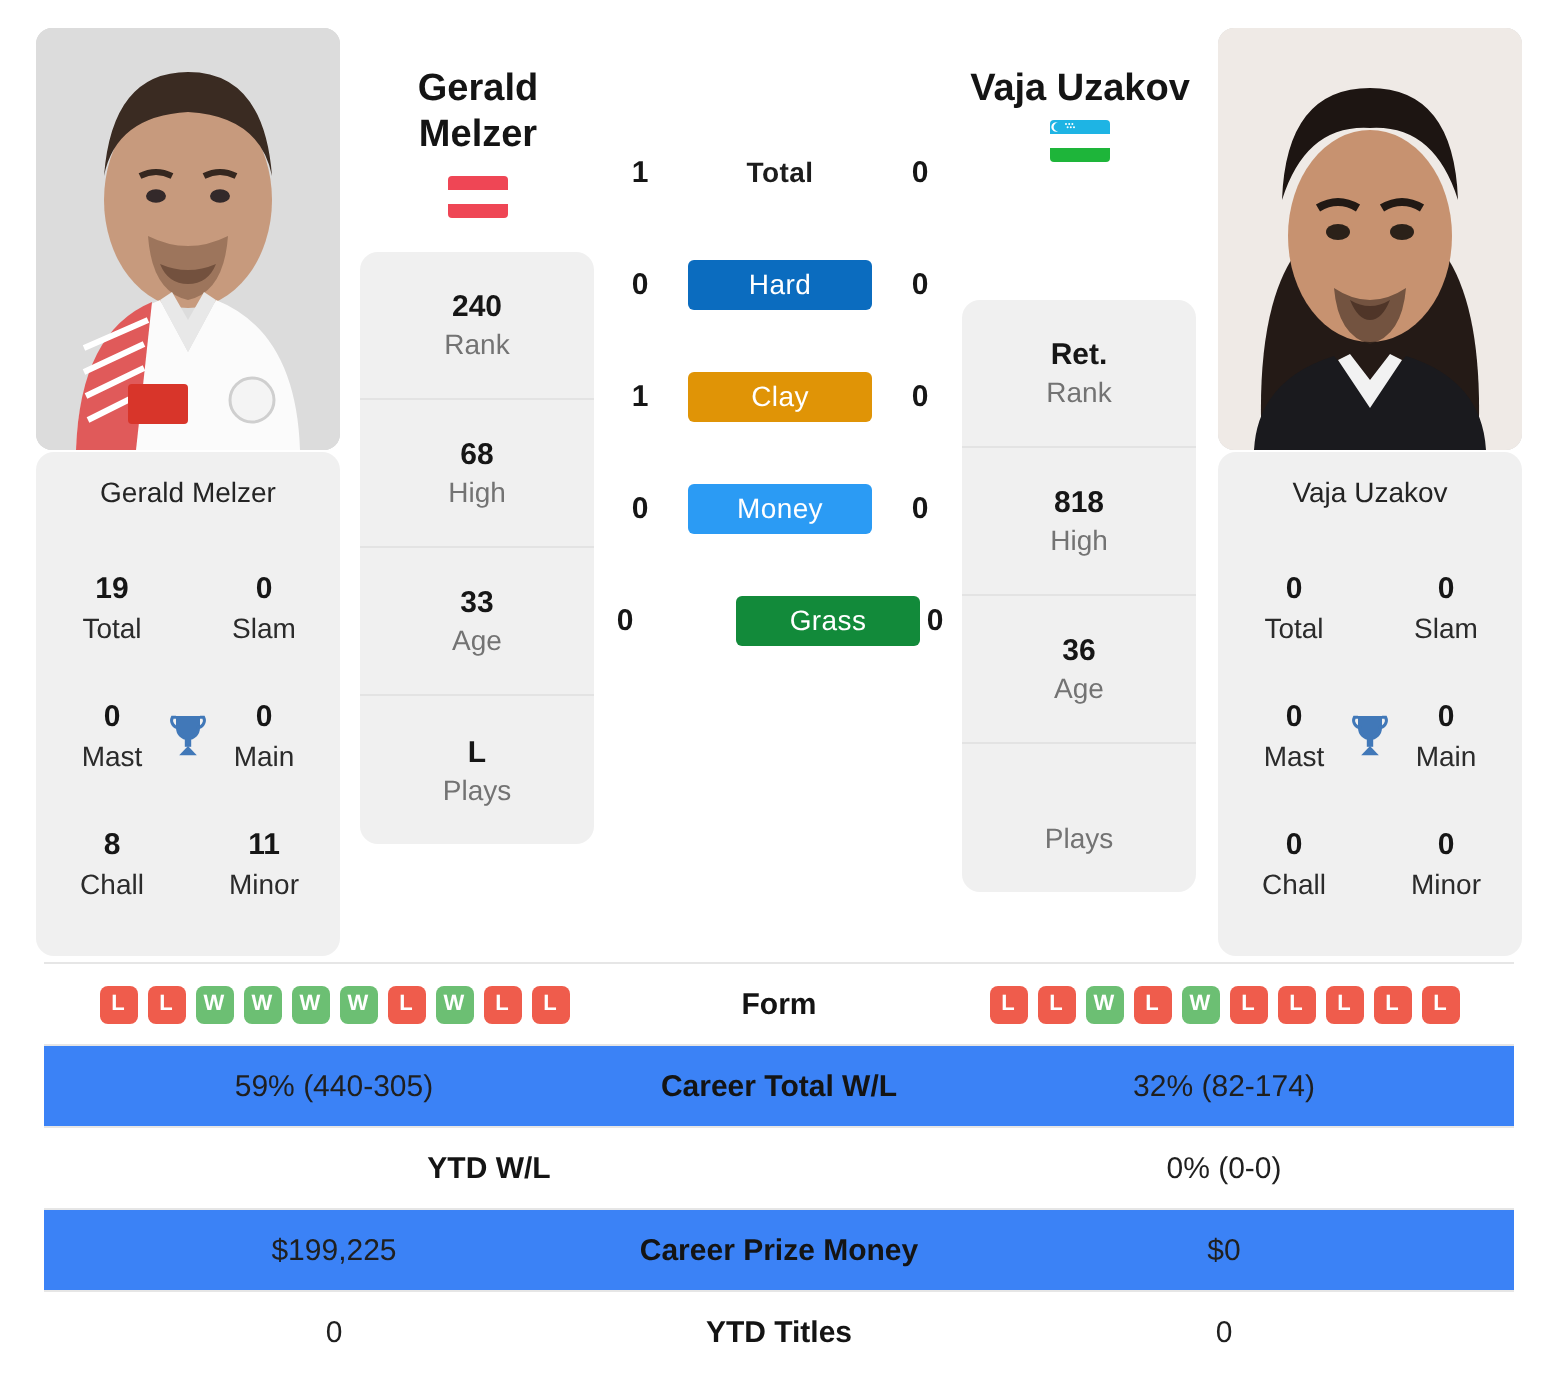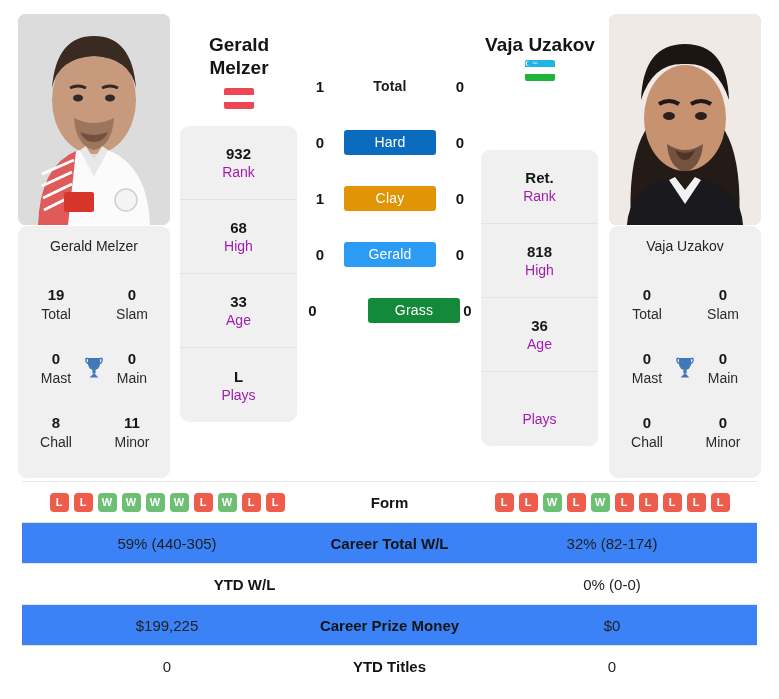--- a/index.html
+++ b/index.html
@@ -43,21 +43,21 @@
   }
   .stack-left  { left: 180px; top: 126px; }
   .stack-right { left: 481px; top: 150px; }
   .scell {
     height: 74px; display: flex; flex-direction: column;
     align-items: center; justify-content: center;
     border-bottom: 1px solid #e3e3e3;
   }
   .scell:last-child { border-bottom: none; }
   .scell .v { font-size: 15px; font-weight: bold; line-height: 19px; color: #161616; min-height: 19px; }
-  .scell .k { font-size: 14px; line-height: 18px; color: #a21caf; }
+  .scell .k { font-size: 14px; line-height: 18px; color: #737373; }
 
   
   .h2h { position: absolute; left: 305px; top: 58px; width: 170px; }
   .h2h-row { position: relative; height: 56px; display: flex; align-items: center; }
   .h2h .num {
     width: 30px; text-align: center; font-size: 15px;
     font-weight: bold; color: #161616;
   }
   .h2h .mid { flex: 1; display: flex; justify-content: center; }
   .pill {
@@ -175,21 +175,21 @@
         <circle cx="10.4" cy="3.6" r=".5" fill="#fff"></circle>
           <circle cx="12" cy="3.6" r=".5" fill="#fff"></circle>
       </svg>
     </div>
     <div class="band" style="height:33.2%;background:#ffffff;"></div>
     <div class="band" style="height:33.4%;background:#1eb53a;"></div>
   </div>
 
   <div class="stack stack-left">
     <div class="scell">
-      <div class="v">932</div>
+      <div class="v">240</div>
       <div class="k">Rank</div>
     </div>
     <div class="scell">
       <div class="v">68</div>
       <div class="k">High</div>
     </div>
     <div class="scell">
       <div class="v">33</div>
       <div class="k">Age</div>
     </div>
@@ -236,21 +236,21 @@
       <div class="h2h-row">
         <div class="num">1</div>
         <div class="mid">
           <div class="pill" style="background: rgb(224, 148, 6);">Clay</div>
         </div>
         <div class="num">0</div>
       </div>
       <div class="h2h-row">
         <div class="num">0</div>
         <div class="mid">
-          <div class="pill" style="background: rgb(43, 155, 244);">Gerald</div>
+          <div class="pill" style="background: rgb(43, 155, 244);">Money</div>
         </div>
         <div class="num">0</div>
       </div>
       <div class="h2h-row">
         <div class="num">0</div>
         <div class="mid">
           <div class="pill" style="background: rgb(18, 138, 58); margin-left: 48px;">Grass</div>
         </div>
         <div class="num">0</div>
       </div>

